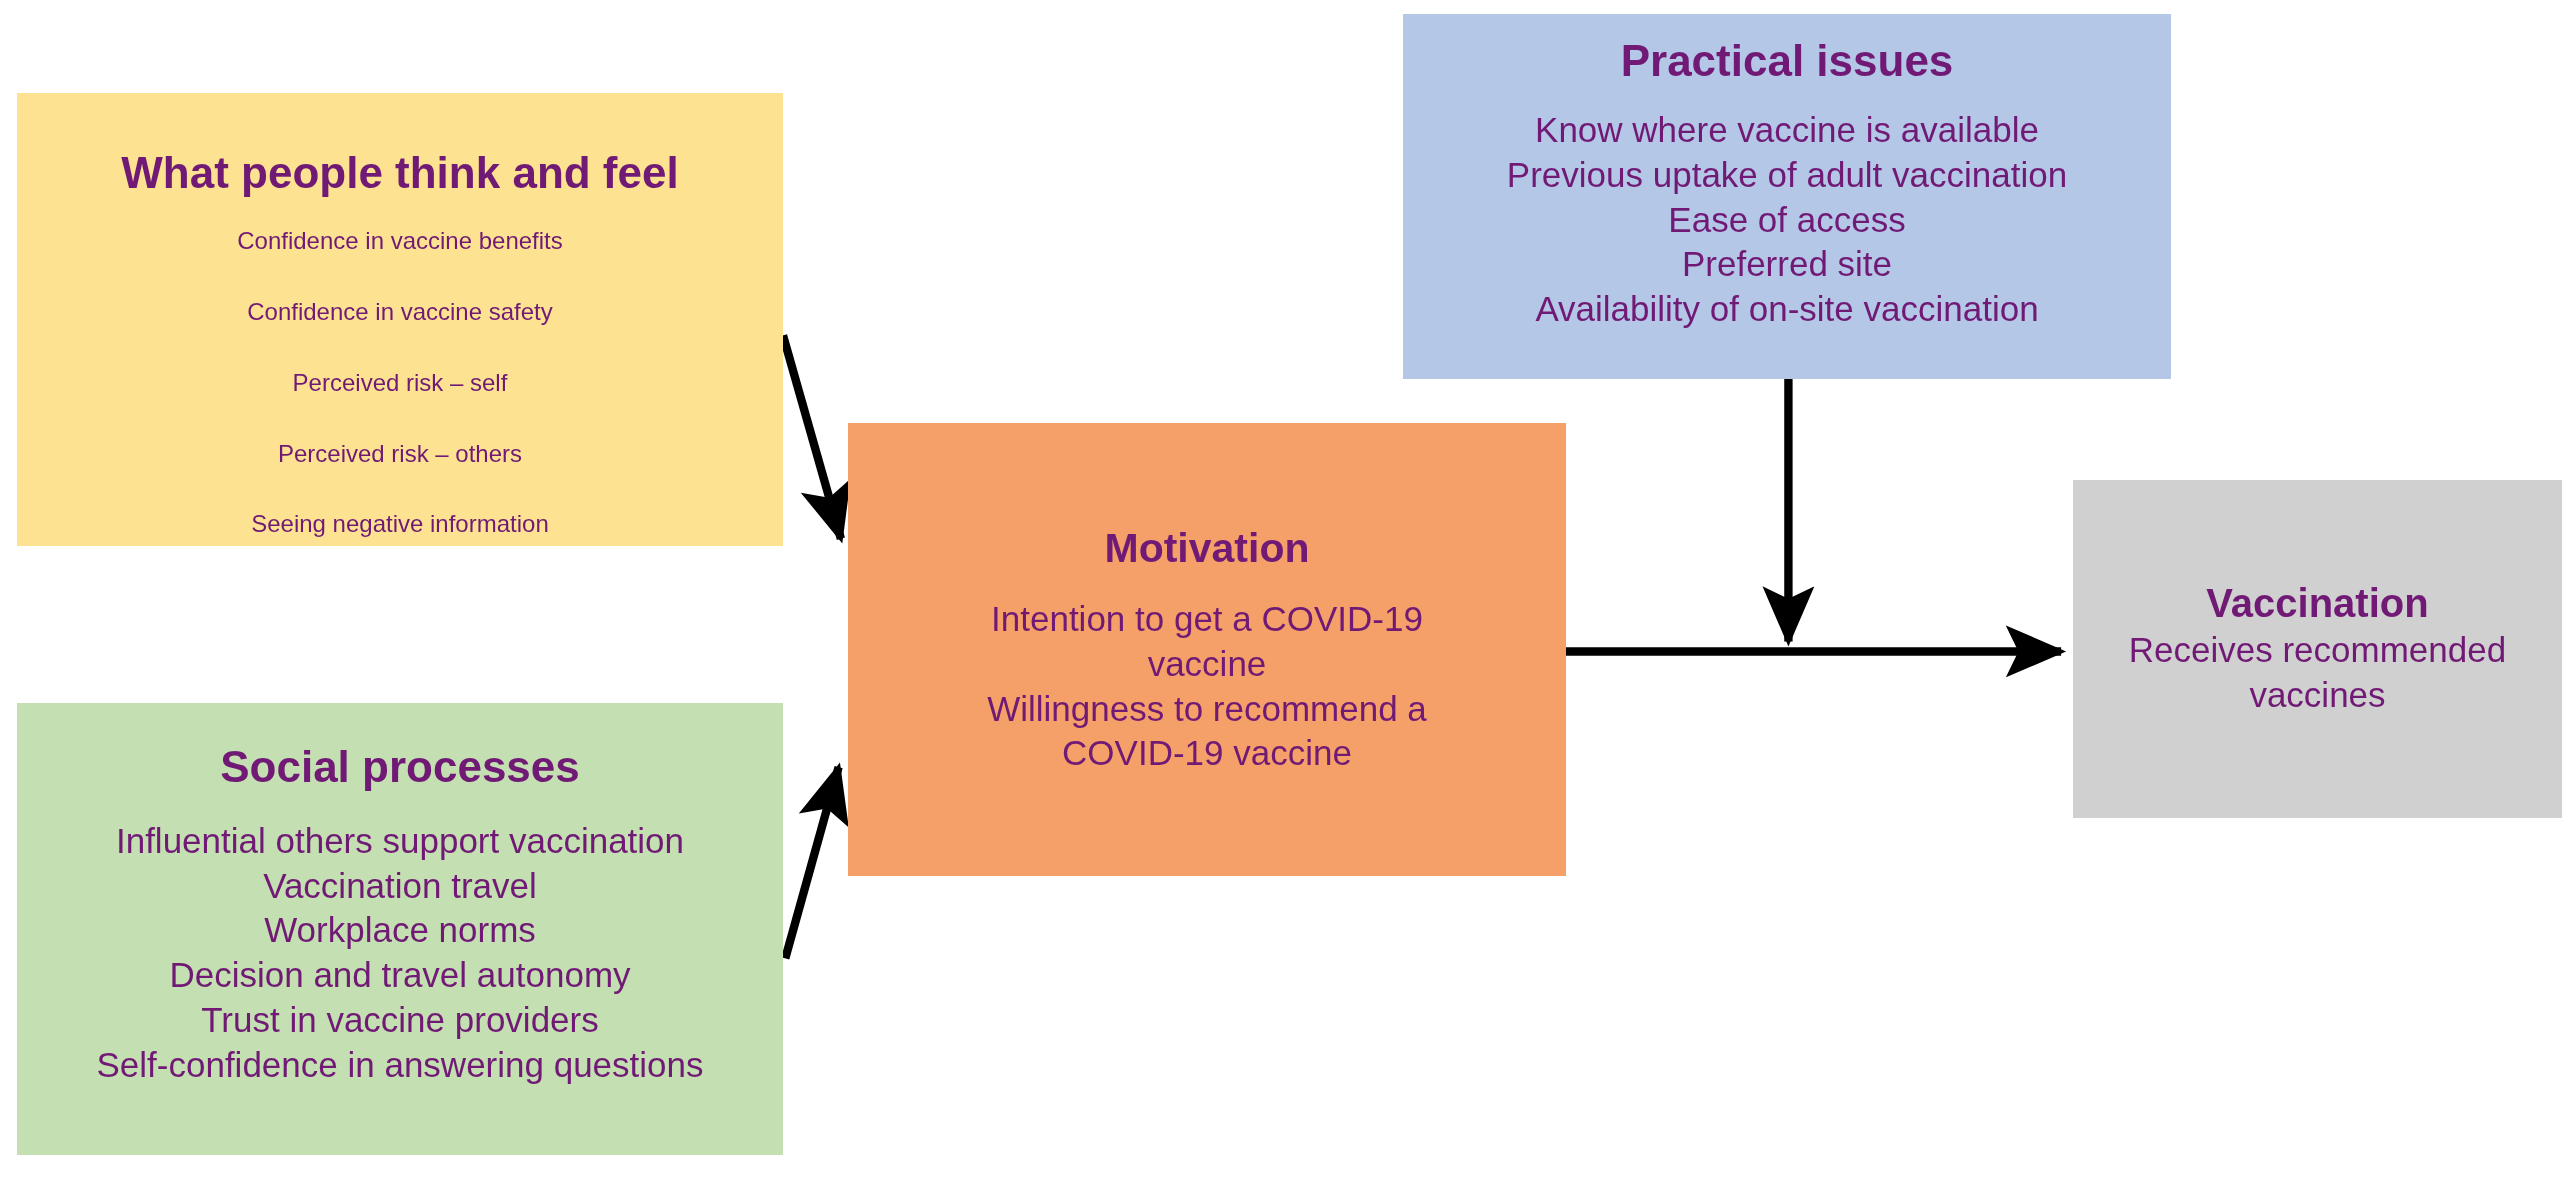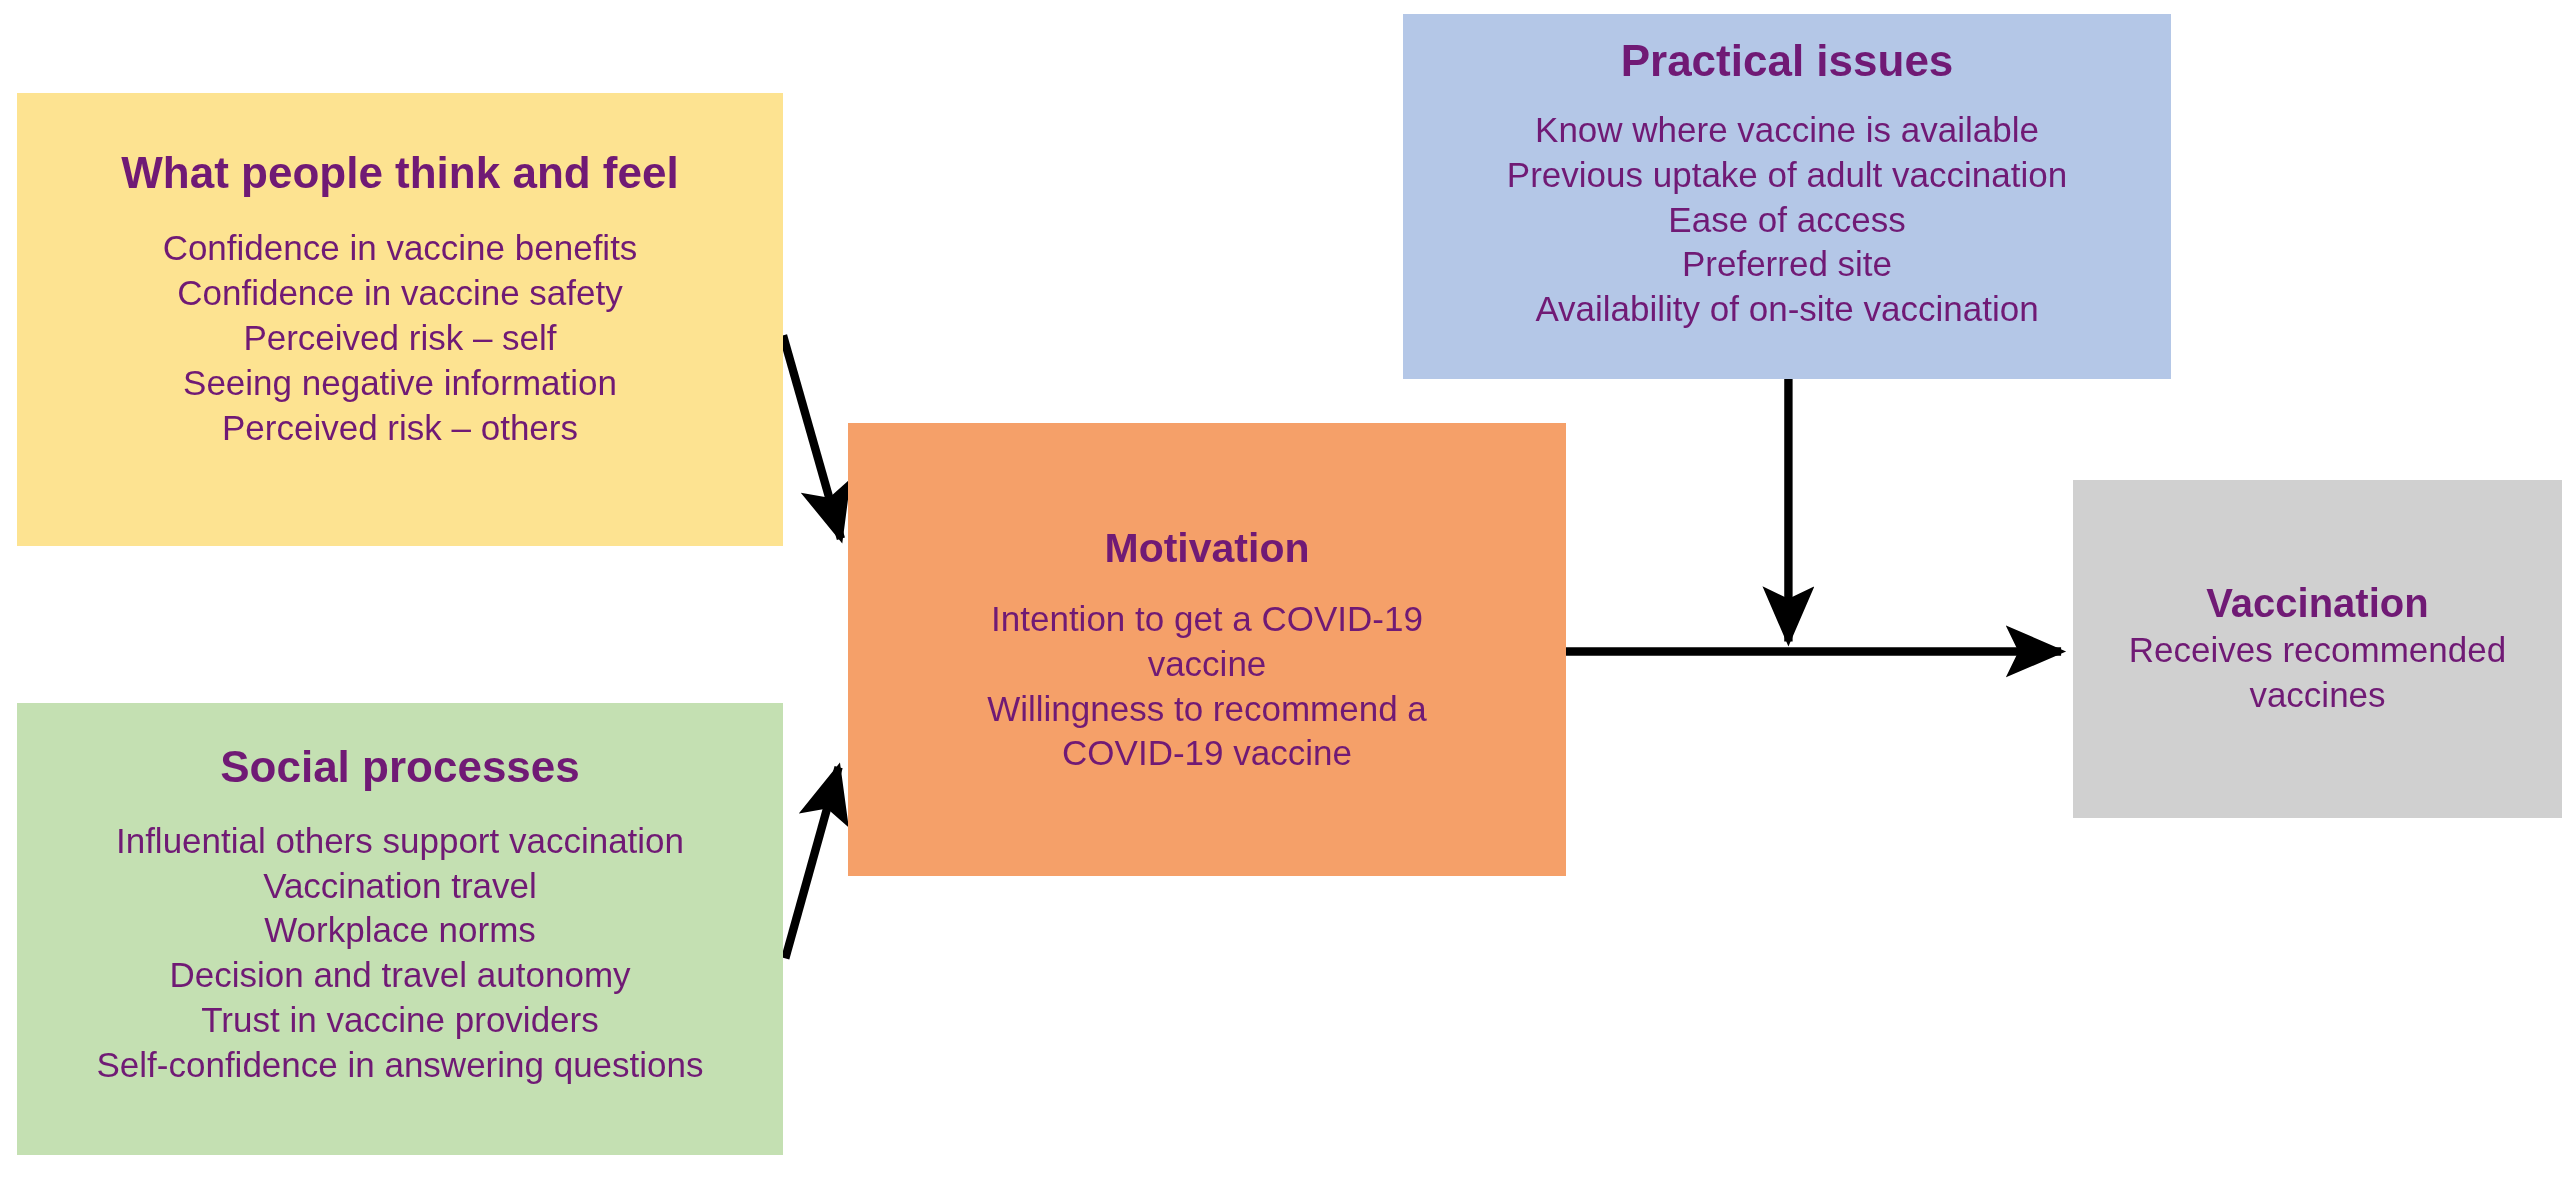--- a/index.html
+++ b/index.html
@@ -43,21 +43,21 @@
   }
 
   
   #node-think-feel {
     left: 17px; top: 93px;
     width: 766px; height: 453px;
     background: #FDE391;
     padding-top: 56px;
   }
   #node-think-feel .title { font-size: 44px; }
-  #node-think-feel .items { font-size: 35px; margin-top: 29px; }
+  #node-think-feel .items { font-size: 24px; margin-top: 29px; gap: 40px; }
 
   
   #node-social {
     left: 17px; top: 703px;
     width: 766px; height: 452px;
     background: #C4E0B2;
     padding-top: 40px;
   }
   #node-social .title { font-size: 44px; }
   #node-social .items { font-size: 35px; margin-top: 27.4px; }
@@ -132,22 +132,22 @@
 
     <line x1="2348" y1="497" x2="2348" y2="842" stroke="#000000" stroke-width="11" marker-end="url(#ah)"></line>
   </svg>
 
   <div class="node" id="node-think-feel">
     <div class="title">What people think and feel</div>
     <div class="items">
       <div class="item">Confidence in vaccine benefits</div>
       <div class="item">Confidence in vaccine safety</div>
       <div class="item">Perceived risk – self</div>
+      <div class="item">Perceived risk – others</div>
       <div class="item">Seeing negative information</div>
-      <div class="item">Perceived risk – others</div>
     </div>
   </div>
 
   <div class="node" id="node-social">
     <div class="title">Social processes</div>
     <div class="items">
       <div class="item">Influential others support vaccination</div>
       <div class="item">Vaccination travel</div>
       <div class="item">Workplace norms</div>
       <div class="item">Decision and travel autonomy</div>

